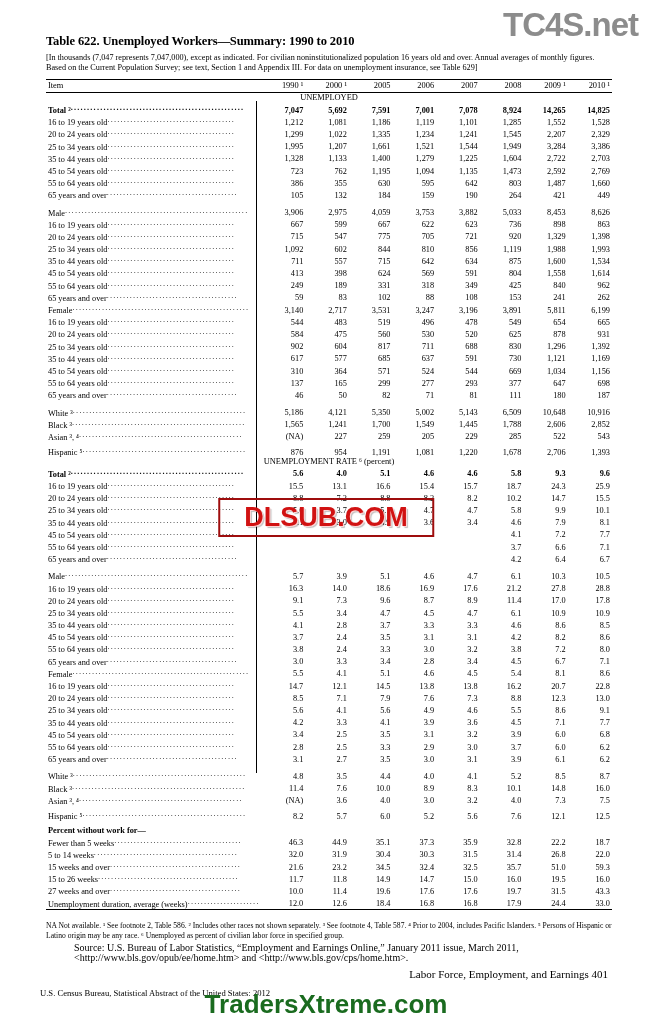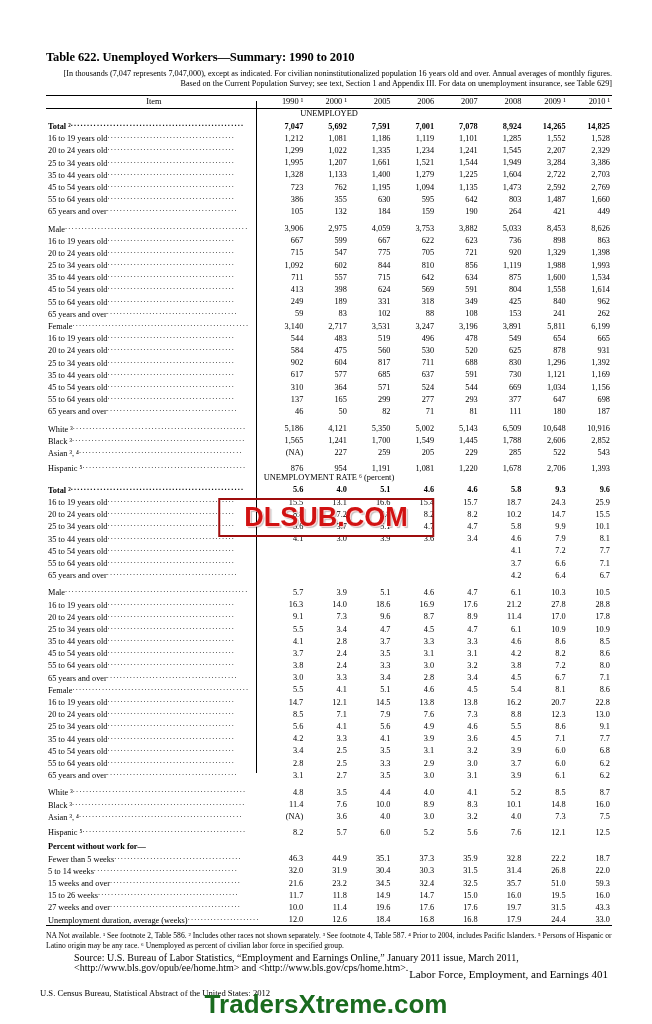--- a/index.html
+++ b/index.html
@@ -52,28 +52,28 @@
   .content {
     position: absolute;
     top: 34px; left: 46px;
     width: 566px;
   }
 
   h1.table-title {
     font-family: "Liberation Serif", serif;
     font-size: 12.5px;
     font-weight: bold;
-    margin: 16px 0 4px 0;
+    margin: 0 0 4px 0;
     letter-spacing: -0.1px;
   }
   .headnote {
     font-size: 8.2px;
     line-height: 10.4px;
     margin: 0 0 5px 0;
-    text-align: right;
+    text-align: left;
   }
 
   table.main {
     width: 100%;
     border-collapse: collapse;
     font-size: 8.3px;
     line-height: 9.6px;
   }
   table.main th {
     font-weight: normal;
@@ -81,21 +81,21 @@
     padding: 1px 2px 2px 2px;
     vertical-align: bottom;
   }
   table.main td {
     padding: 0px 2px;
     vertical-align: bottom;
     white-space: nowrap;
   }
   .rule-top { border-top: 1.2px solid #000; }
 
-  th.col-item { text-align: center; width: 212px; }
+  th.col-item { text-align: left; width: 212px; }
   th.col-num  { text-align: right; width: 48px; }
   td.num { text-align: right; font-variant-numeric: tabular-nums; }
   td.item { text-align: left; }
 
   .lead-dots {
     display: inline-block;
     overflow: hidden;
     white-space: nowrap;
     letter-spacing: 1.2px;
     color: #000;
@@ -117,21 +117,21 @@
     left: 256px;
     top: 101px;
     width: 0;
     height: 672px;
     border-left: 1px solid #000;
   }
 
   .footnotes {
     font-size: 7.6px;
     line-height: 9.4px;
-    margin-top: 4px;
+    margin-top: 10px;
     text-align: left;
   }
   .source {
     font-size: 10px;
     line-height: 9.4px;
     margin-top: 3px;
     text-align: left;
     padding-left: 28px;
   }
   .footer-right {
@@ -146,20 +146,21 @@
     left: 40px;
     bottom: 26px;
     font-size: 8.6px;
   }
 </style>
 </head>
 <body>
 
 <div id="page">
 
+  <div class="wm" id="wm-top">TC4S.net</div>
 
   <div class="content">
     <h1 class="table-title">Table 622. Unemployed Workers—Summary: 1990 to 2010</h1>
     <p class="headnote">[In thousands (7,047 represents 7,047,000), except as indicated. For civilian noninstitutionalized population 16 years old and over. Annual averages of monthly figures. Based on the Current Population Survey; see text, Section 1 and Appendix III. For data on unemployment insurance, see Table 629]</p>
 
     <table class="main">
       <thead>
         <tr class="rule-top">
           <th class="col-item">Item</th>
           <th class="col-num"><span>1990 ¹</span></th>

